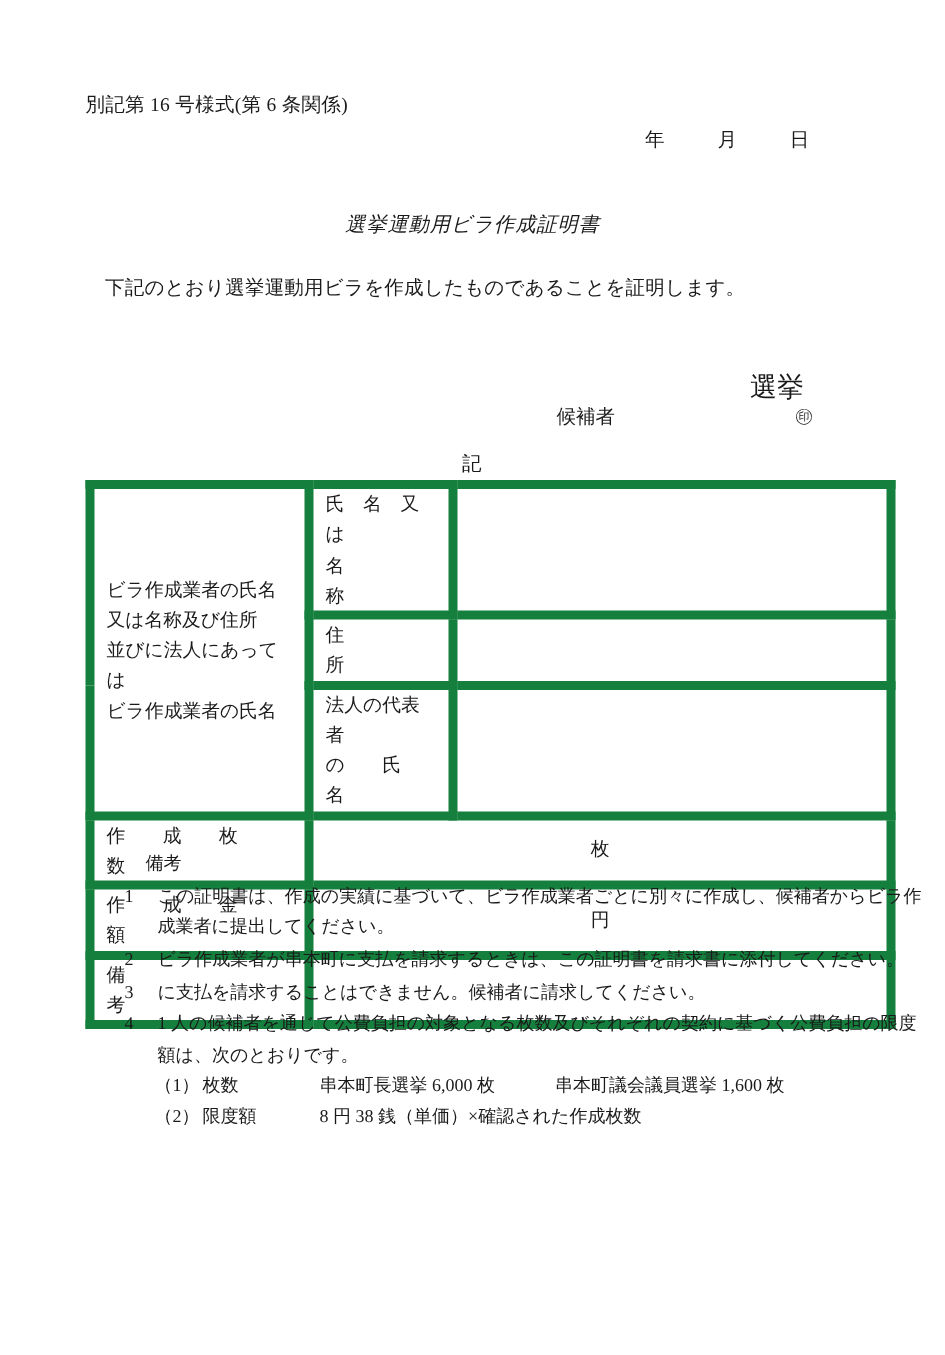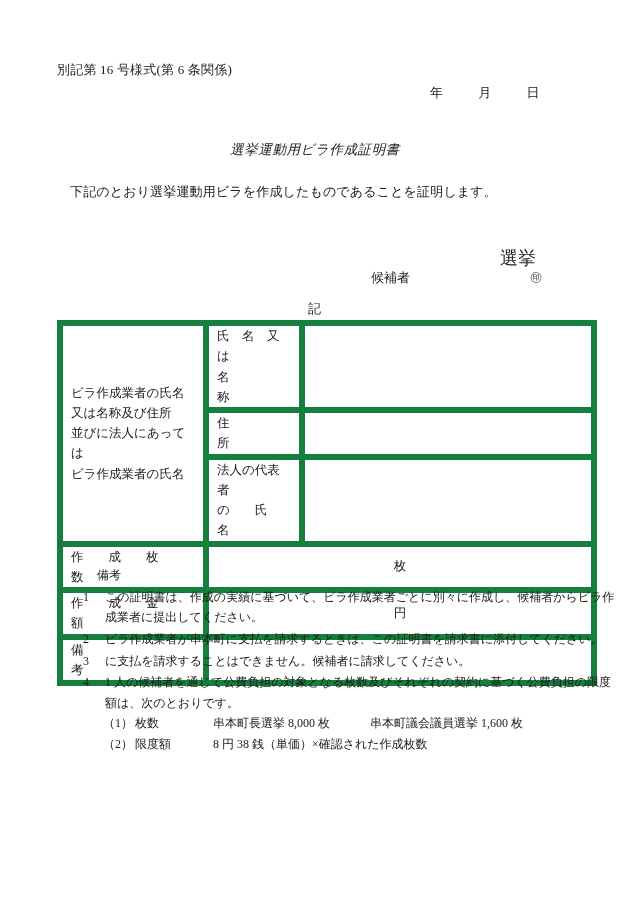--- a/index.html
+++ b/index.html
@@ -326,21 +326,21 @@
       <div class="note-body">
         <span class="cont">1 人の候補者を通じて公費負担の対象となる枚数及びそれぞれの契約に基づく公費負担の限度</span>
         <span class="cont">額は、次のとおりです。</span>
       </div>
     </div>
 
     <div class="sub-item">
       <span class="sub-marker">（1）</span>
       <span class="sub-label">枚数</span>
       <span class="sub-text">
-        <span>串本町長選挙  8,000 枚</span>
+        <span>串本町長選挙  6,000 枚</span>
         <span class="sub-gap"></span>
         <span>串本町議会議員選挙  1,600 枚</span>
       </span>
     </div>
 
     <div class="sub-item">
       <span class="sub-marker">（2）</span>
       <span class="sub-label">限度額</span>
       <span class="sub-text">
         <span>8 円 38 銭（単価）×確認された作成枚数</span>

